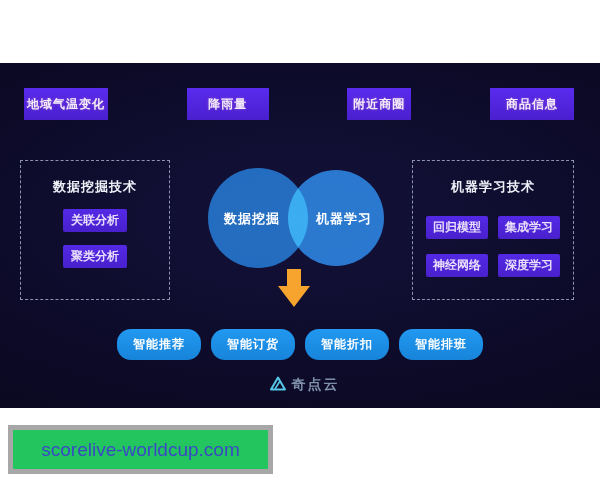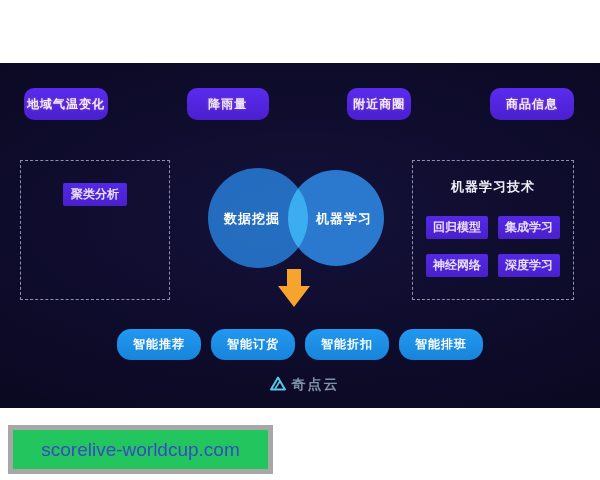--- a/index.html
+++ b/index.html
@@ -26,21 +26,21 @@
     position: absolute;
     left: 24px; top: 25px;
     width: 550px;
     display: flex;
     justify-content: space-between;
   }
   .factor-box {
     height: 32px;
     display: flex; align-items: center; justify-content: center;
     background: linear-gradient(180deg, #5a2bee 0%, #4a1fce 100%);
-    border-radius: 10px;
+    border-radius: 0;
     color: #f3ecfb;
     font-size: 12px;
     font-weight: bold;
     letter-spacing: 1px;
     text-shadow: 0 0 3px rgba(255,160,160,0.35);
   }
   .w84 { width: 84px; } .w82 { width: 82px; } .w78 { width: 64px; }
 
   
   .panel {
@@ -159,20 +159,22 @@
 <div class="canvas">
 
   <div class="top-row">
     <div class="factor-box w84">地域气温变化</div>
     <div class="factor-box w82">降雨量</div>
     <div class="factor-box w78">附近商圈</div>
     <div class="factor-box w84">商品信息</div>
   </div>
 
   <div class="panel panel-left">
+    <div class="panel-title">数据挖掘技术</div>
+    <div class="pill">关联分析</div>
     <div class="pill">聚类分析</div>
   </div>
 
   <div class="panel panel-right">
     <div class="panel-title">机器学习技术</div>
     <div class="pill-grid">
       <div class="pill">回归模型</div>
       <div class="pill">集成学习</div>
       <div class="pill">神经网络</div>
       <div class="pill">深度学习</div>

